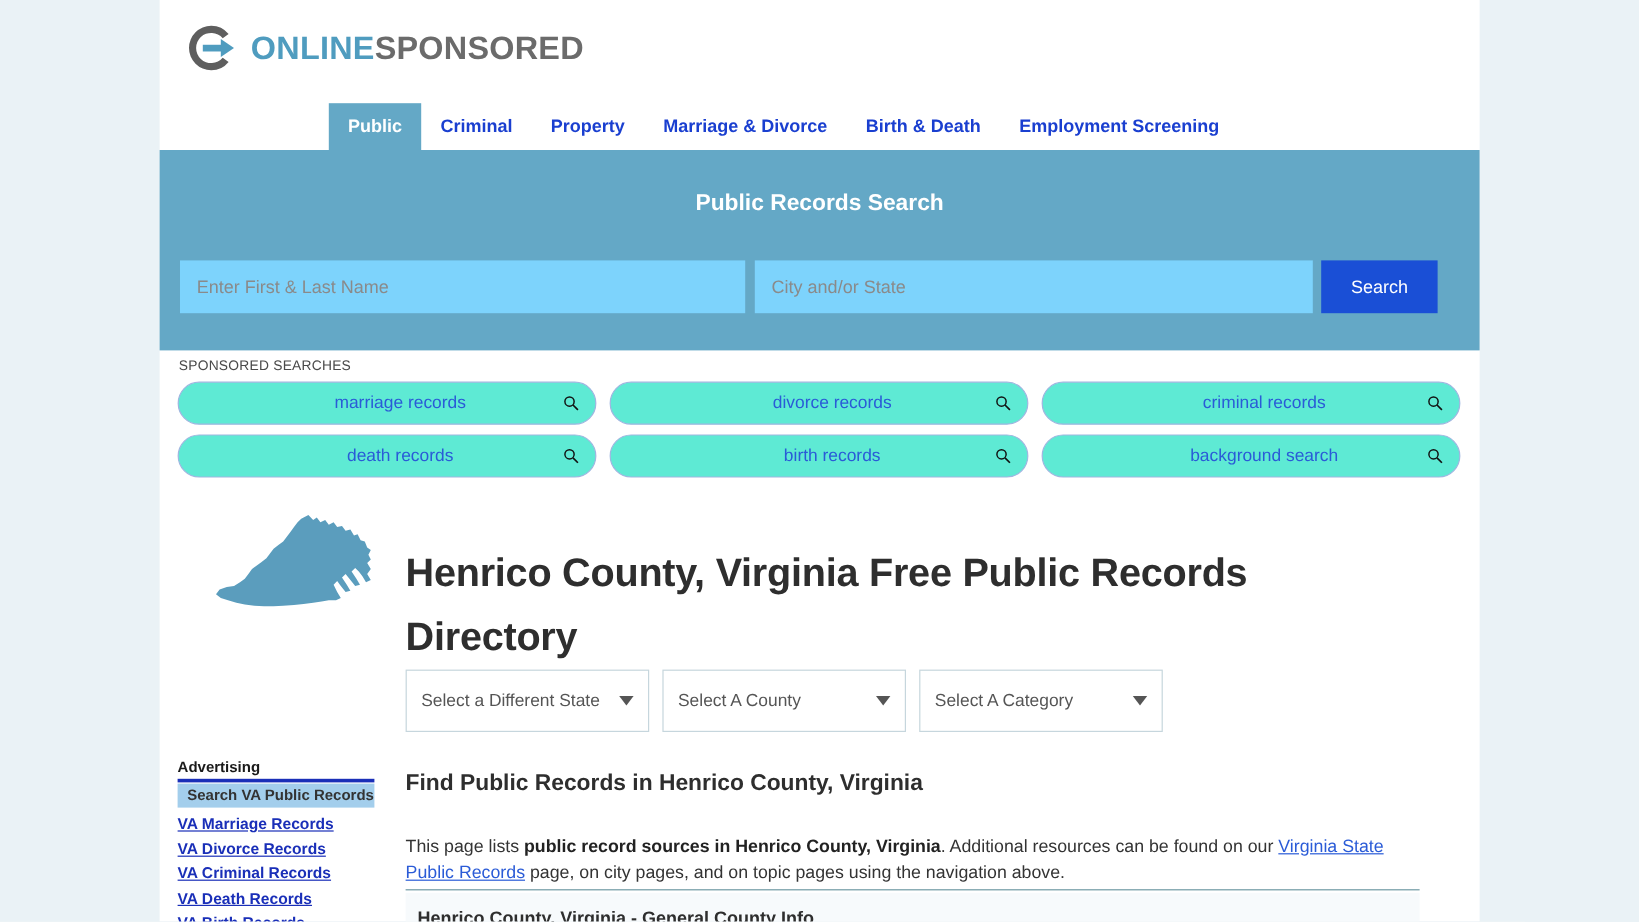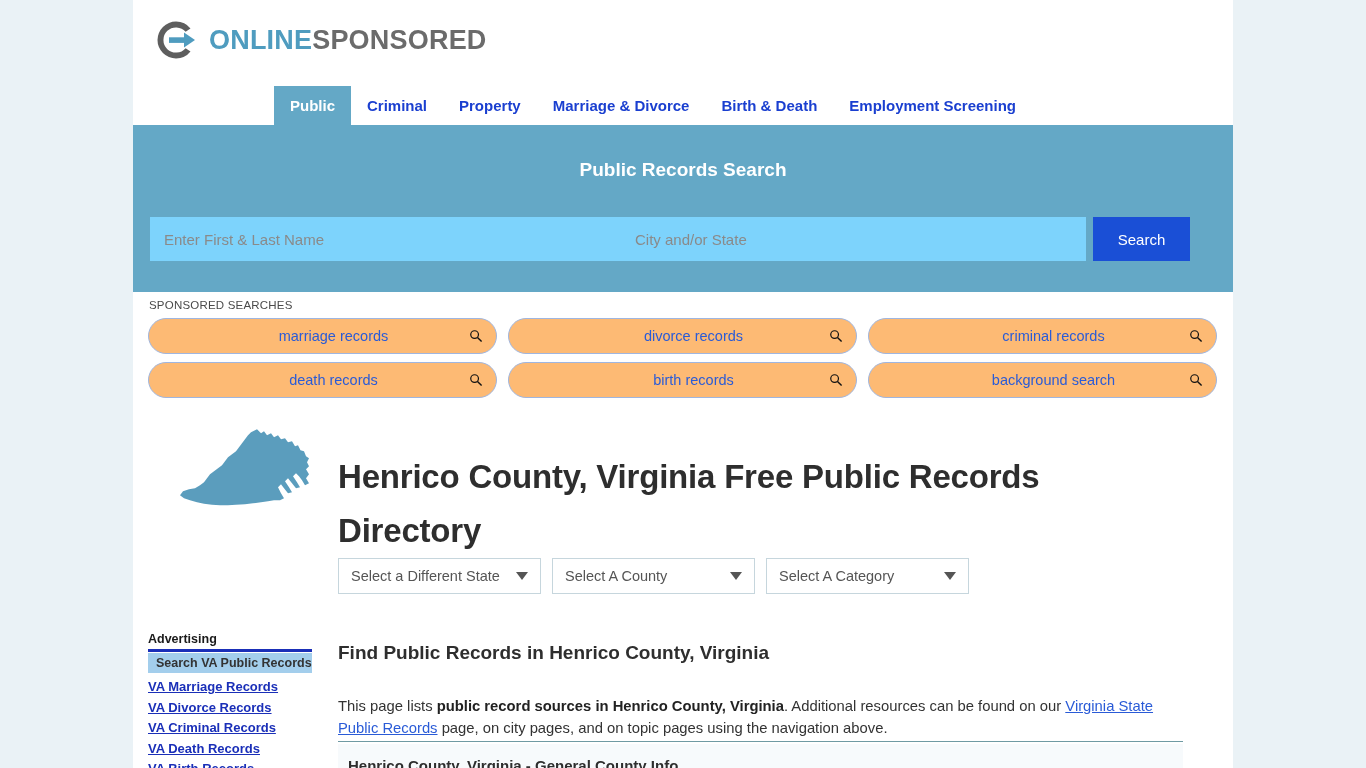--- a/index.html
+++ b/index.html
@@ -89,21 +89,21 @@
     border: none;
     outline: none;
     background: #7dd3fc;
     font-size: 15px;
     color: #333;
     padding: 0 14px;
     font-family: "Liberation Sans", sans-serif;
   }
   .hero-input::placeholder { color: #8a8a8a; }
   .hero-input.name { width: 471px; }
-  .hero-input.city { width: 465px; margin-left: 0; }
+  .hero-input.city { width: 465px; margin-left: 8px; }
   .hero-search-btn {
     width: 97px; height: 44px;
     margin-left: 7px;
     background: #1a4fd6;
     color: #ffffff;
     border: none;
     font-size: 15px;
     cursor: pointer;
     font-family: "Liberation Sans", sans-serif;
   }
@@ -125,21 +125,21 @@
     position: absolute;
     left: 15px; top: 26px;
     width: 1070px;
     display: flex; flex-wrap: wrap;
     gap: 8px 11px;
   }
   .pill {
     width: 349px; height: 36px;
     border: 1px solid #9fb6e0;
     border-radius: 18px;
-    background: #fdba74;
+    background: #5eead4;
     display: flex; align-items: center;
     position: relative;
     cursor: pointer;
   }
   .pill-label {
     flex: 1;
     text-align: center;
     font-size: 14.5px;
     color: #2a5bd7;
     padding-left: 22px;
@@ -169,21 +169,21 @@
     letter-spacing: -0.2px;
   }
 
   
   .select-row {
     position: absolute;
     left: 205px; top: 558px;
     display: flex;
   }
   .sel {
-    height: 36px;
+    height: 52px;
     border: 1px solid #c6d6dd;
     background: #ffffff;
     display: flex; align-items: center;
     position: relative;
     cursor: pointer;
     font-size: 14.5px;
     color: #555;
     padding: 0 34px 0 12px;
   }
   .sel.state { width: 203px; }

